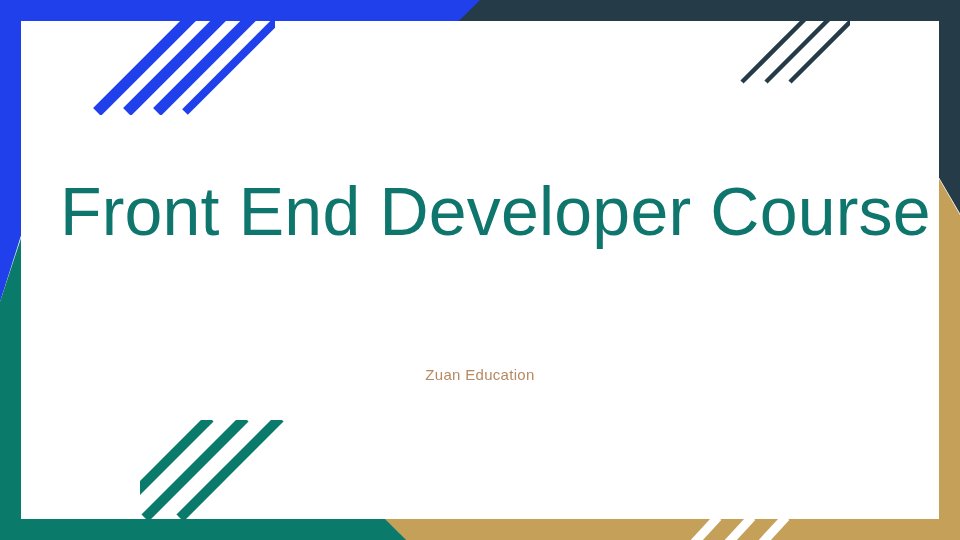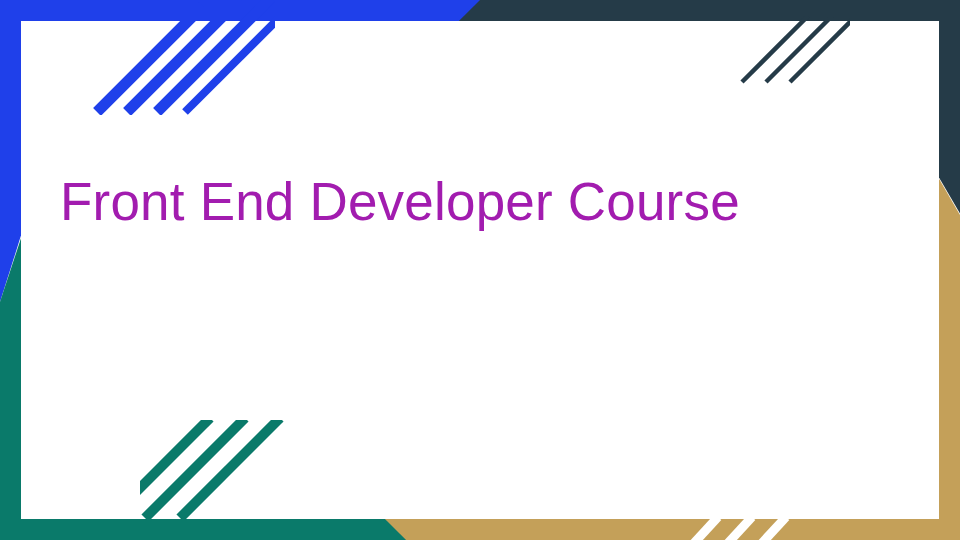--- a/index.html
+++ b/index.html
@@ -94,22 +94,22 @@
   #stripes-topright { left: 740px; top: 16px;  width: 110px; height: 70px;  }
   #stripes-botleft  { left: 140px; top: 420px; width: 195px; height: 100px; }
   #stripes-botright { left: 690px; top: 519px; width: 130px; height: 21px;  }
 
   
   #title {
     position: absolute;
     left: 60px;
     top: 172px;
     width: 840px;
-    color: #a21caf;
-    font-size: 53px;
+    color: #0f766e;
+    font-size: 68px;
     font-weight: 400;
     line-height: 1.15;
     letter-spacing: 0.2px;
     white-space: nowrap;
   }
   #subtitle {
     position: absolute;
     left: 60px;
     top: 366px;
     width: 840px;
@@ -183,14 +183,15 @@
       <g stroke="#ffffff" stroke-width="9" fill="none" stroke-linecap="butt">
         <line x1="4" y1="24" x2="28" y2="-2"></line>
         <line x1="38" y1="24" x2="62" y2="-2"></line>
         <line x1="72" y1="24" x2="96" y2="-2"></line>
       </g>
     </svg>
   </div>
 
   <div id="title">Front End Developer Course</div>
 
+  <div id="subtitle">Zuan Education</div>
 
 </div>
 
 </body></html>

